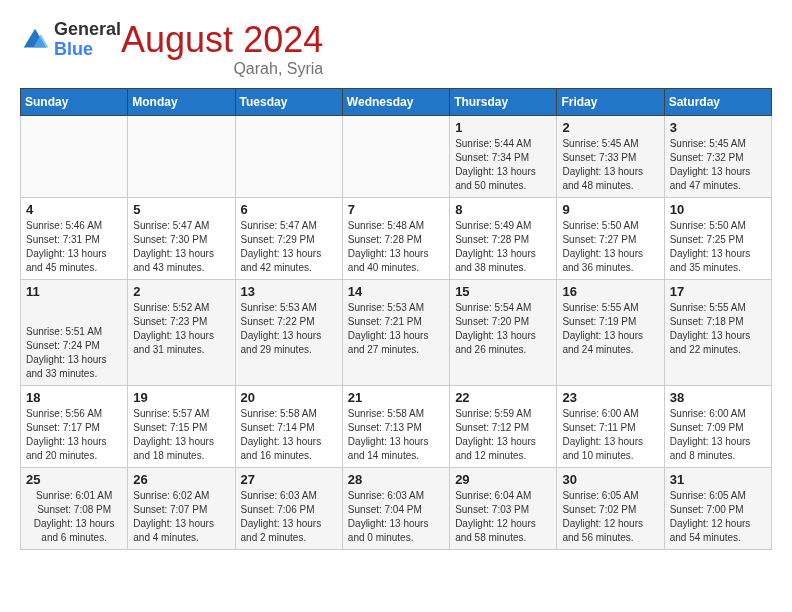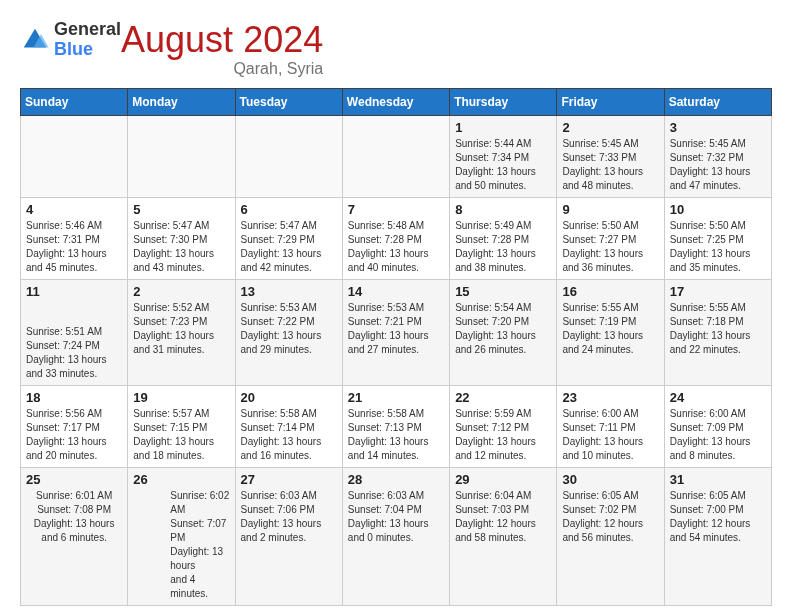--- a/index.html
+++ b/index.html
@@ -286,38 +286,38 @@
 and 12 minutes.</div>
         </td>
         <td>
           <div class="day-num">23</div>
           <div class="day-info" style="white-space: pre-line;">Sunrise: 6:00 AM
 Sunset: 7:11 PM
 Daylight: 13 hours
 and 10 minutes.</div>
         </td>
         <td>
-          <div class="day-num">24</div>
+          <div class="day-num">38</div>
           <div class="day-info" style="white-space: pre-line;">Sunrise: 6:00 AM
 Sunset: 7:09 PM
 Daylight: 13 hours
 and 8 minutes.</div>
         </td>
       </tr>
       <tr>
         <td>
           <div class="day-num">25</div>
           <div class="day-info" style="white-space: pre-line; text-align: center;">Sunrise: 6:01 AM
 Sunset: 7:08 PM
 Daylight: 13 hours
 and 6 minutes.</div>
         </td>
         <td>
           <div class="day-num">26</div>
-          <div class="day-info" style="white-space: pre-line; margin-left: 37px;">Sunrise: 6:02 AM
+          <div class="day-info" style="white-space: pre-line;">Sunrise: 6:02 AM
 Sunset: 7:07 PM
 Daylight: 13 hours
 and 4 minutes.</div>
         </td>
         <td>
           <div class="day-num">27</div>
           <div class="day-info" style="white-space: pre-line;">Sunrise: 6:03 AM
 Sunset: 7:06 PM
 Daylight: 13 hours
 and 2 minutes.</div>

